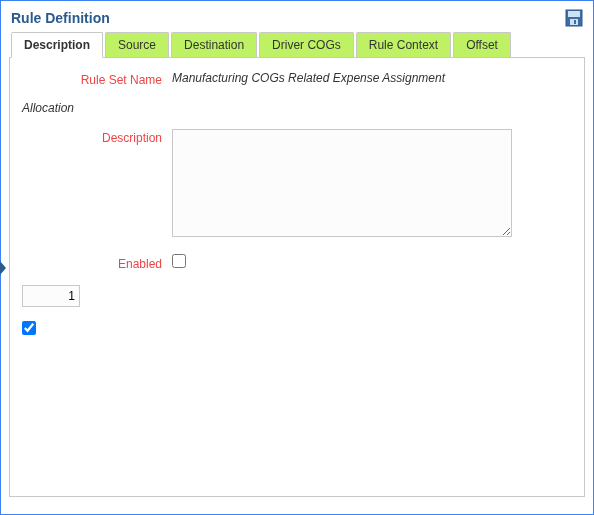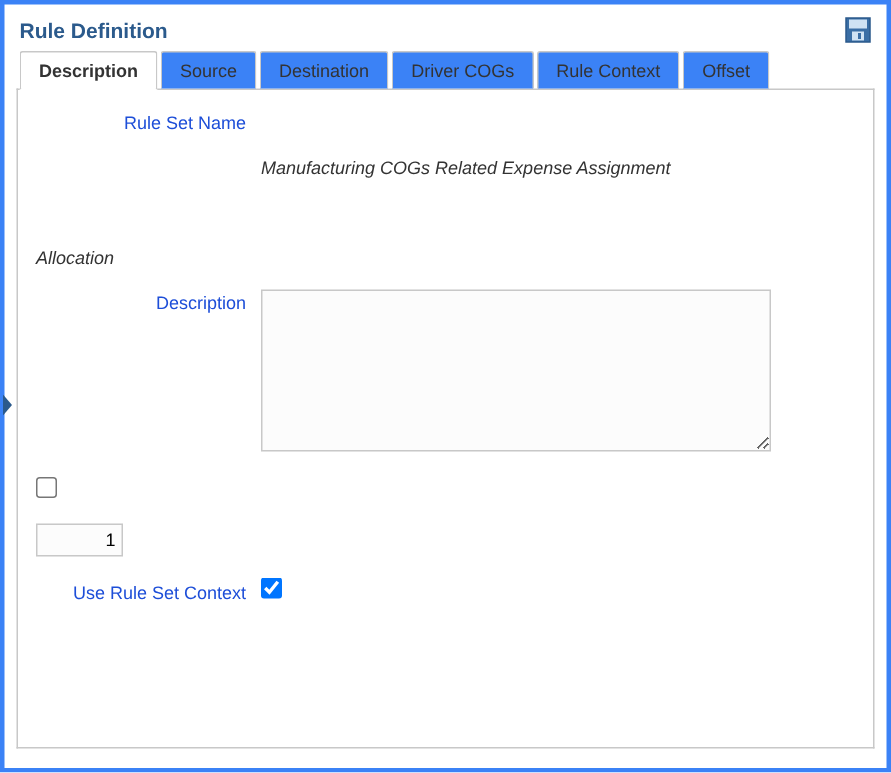--- a/index.html
+++ b/index.html
@@ -7,21 +7,21 @@
     padding: 0;
     font-family: Arial, Helvetica, sans-serif;
     font-size: 12px;
     color: #333;
     background: #fff;
   }
   .panel {
     box-sizing: border-box;
     width: 594px;
     height: 515px;
-    border: 3px solid #3b82f6;
+    border: 1px solid #3b82f6;
     position: relative;
     padding: 6px 8px 8px 8px;
   }
   .panel-header {
     display: flex;
     align-items: center;
     justify-content: space-between;
     padding: 2px 2px 4px 2px;
   }
   .panel-title {
@@ -38,21 +38,21 @@
     padding-left: 2px;
     position: relative;
     top: 1px;
   }
   .tab {
     padding: 5px 12px 5px 12px;
     font-size: 12px;
     color: #333;
     border: 1px solid #c8c8c8;
     border-bottom: none;
-    background: #3b82f6;
+    background: #bef264;
     margin-right: 2px;
     border-top-left-radius: 2px;
     border-top-right-radius: 2px;
     cursor: pointer;
     position: relative;
   }
   .tab.active {
     background: #fff;
     font-weight: bold;
     border-bottom: 1px solid #fff;
@@ -70,29 +70,29 @@
     display: flex;
     align-items: flex-start;
     margin-bottom: 14px;
   }
   .form-row.center { align-items: center; }
   .label-col {
     width: 140px;
     text-align: right;
     padding-right: 10px;
     padding-top: 2px;
-    color: #1d4ed8;
+    color: #ef4444;
   }
   .req::before {
     content: "* ";
   }
   .value-col {
     flex: 1;
   }
-  .italic { font-style: italic; margin-top: 32px; }
+  .italic { font-style: italic; }
   input[type="text"].wide {
     width: 330px;
     height: 18px;
     border: 1px solid #c8c8c8;
     background: #fcfcfc;
     padding: 1px 4px;
     font-size: 12px;
   }
   input[type="text"].narrow {
     width: 48px;
@@ -169,32 +169,32 @@
     </div>
 
     <div class="form-row">
       <div class="label-col">Description</div>
       <div class="value-col">
         <textarea class="desc" value="" style=""></textarea>
       </div>
     </div>
 
     <div class="form-row center">
+      <div class="label-col">Enabled</div>
       <div class="value-col">
         <input type="checkbox" style="">
       </div>
     </div>
 
     <div class="form-row center">
       <div class="value-col">
         <input type="text" class="narrow" value="1" style="">
       </div>
     </div>
 
     <div class="form-row center">
-      <div class="label-col">Use Rule Set Context</div>
       <div class="value-col">
         <input type="checkbox" checked="" style="">
       </div>
     </div>
 
   </div>
 </div>
 
 </body></html>

